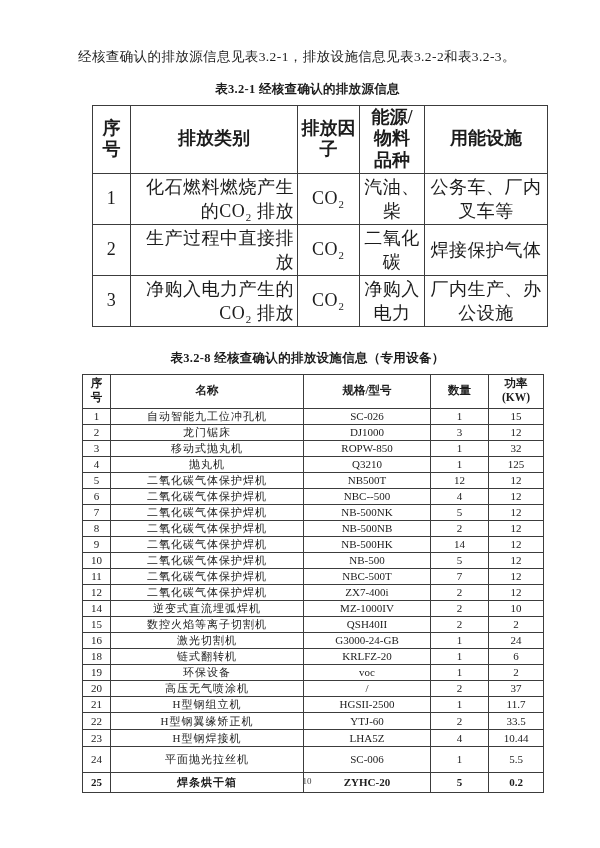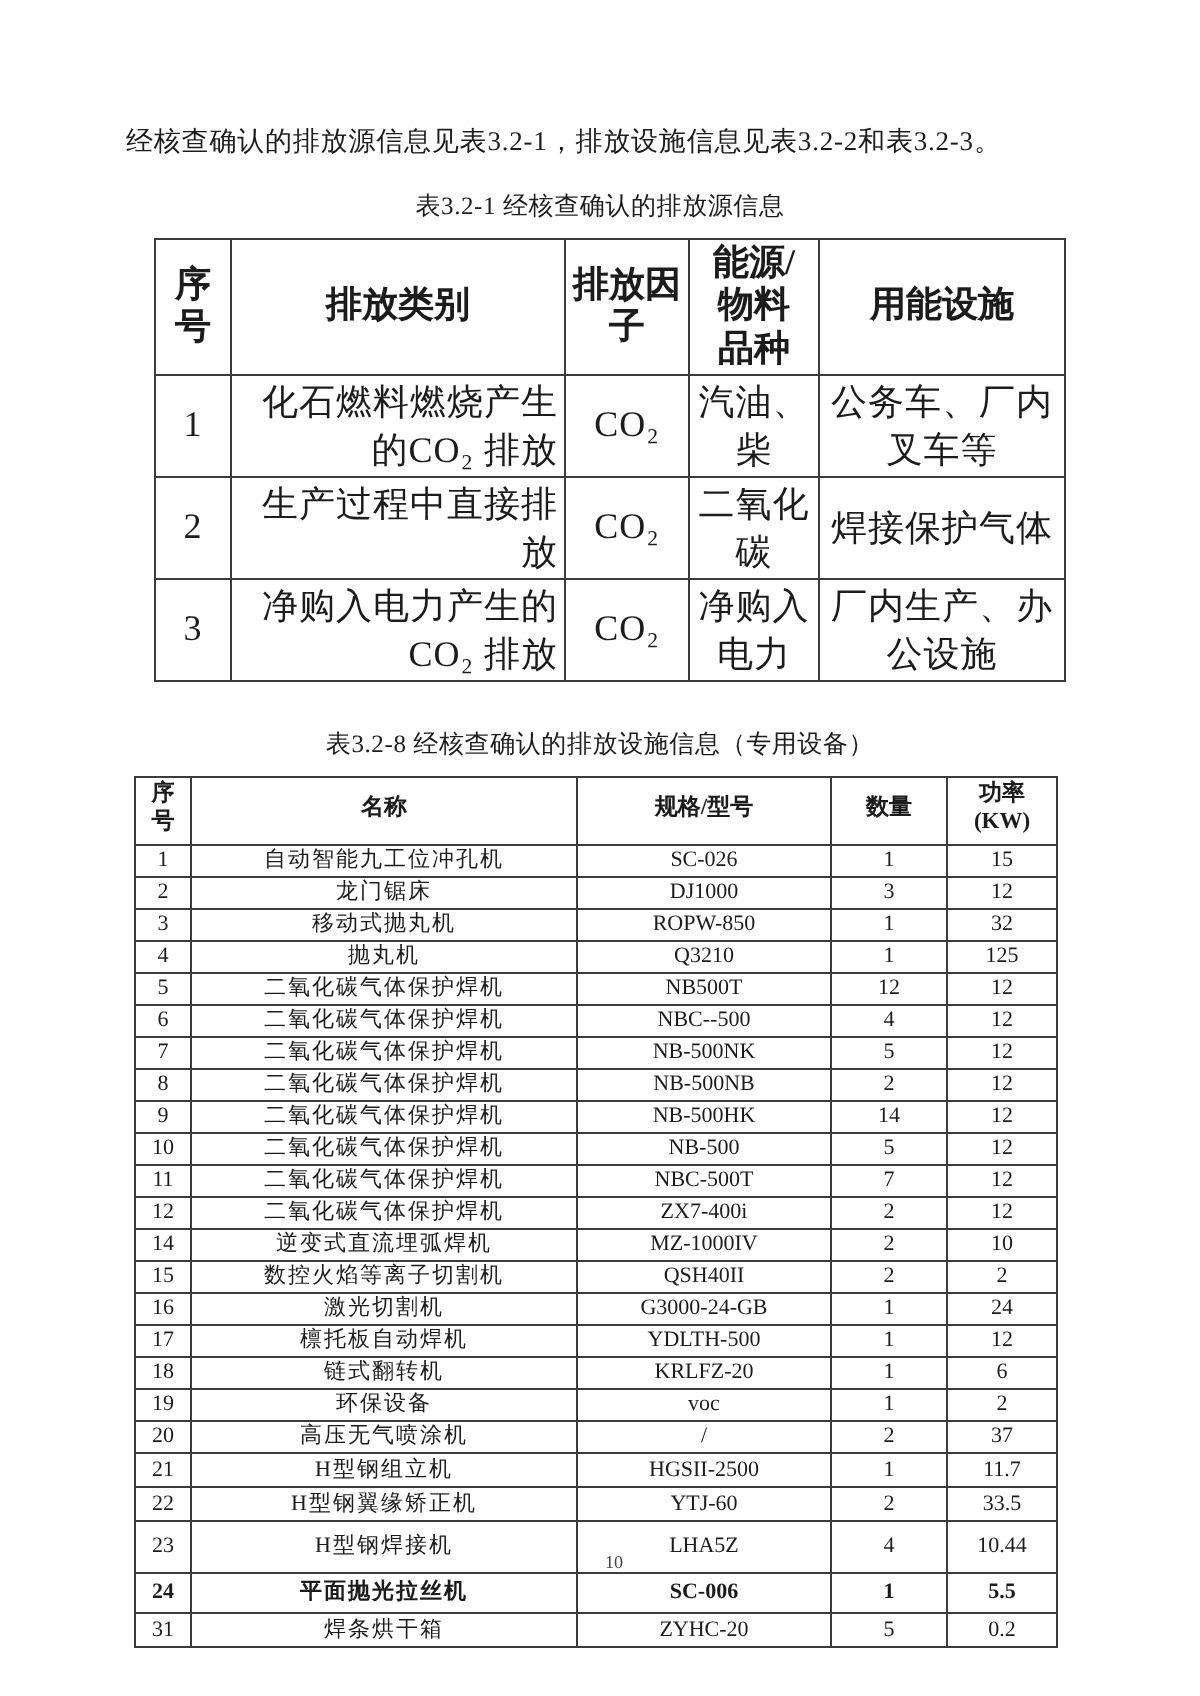--- a/index.html
+++ b/index.html
@@ -9,32 +9,33 @@
   }
   body {
     width: 600px;
     height: 848px;
     font-family: "Liberation Serif", "DejaVu Serif", serif;
     color: #1c1c1c;
     position: relative;
     overflow: hidden;
   }
   .page {
-    padding-top: 63px;
+    padding-top: 49px;
+    margin-left: 15px;
   }
   .intro {
     margin: 0 30px 0 36px;
     font-size: 13.5px;
     line-height: 1.25;
     text-indent: 2em;
     letter-spacing: 0.4px;
   }
   .tbl-title {
     text-align: center;
-    font-weight: normal;
+    font-weight: bold;
     font-size: 12.5px;
     letter-spacing: 0.3px;
   }
   .tbl-title.first { margin-top: 15px; }
   .tbl-title.second { margin-top: 23px; }
 
   table {
     border-collapse: collapse;
     table-layout: fixed;
     margin: 0 auto;
@@ -270,27 +271,20 @@
           <td>2</td>
         </tr>
         <tr>
           <td>16</td>
           <td>激光切割机</td>
           <td>G3000-24-GB</td>
           <td>1</td>
           <td>24</td>
         </tr>
         <tr>
-          <td>17</td>
-          <td>檩托板自动焊机</td>
-          <td>YDLTH-500</td>
-          <td>1</td>
-          <td>12</td>
-        </tr>
-        <tr>
           <td>18</td>
           <td>链式翻转机</td>
           <td>KRLFZ-20</td>
           <td>1</td>
           <td>6</td>
         </tr>
         <tr>
           <td>19</td>
           <td>环保设备</td>
           <td>voc</td>
@@ -326,21 +320,21 @@
           <td>10.44</td>
         </tr>
         <tr>
           <td>24</td>
           <td>平面抛光拉丝机</td>
           <td>SC-006</td>
           <td>1</td>
           <td>5.5</td>
         </tr>
         <tr>
-          <td>31</td>
+          <td>25</td>
           <td>焊条烘干箱</td>
           <td>ZYHC-20</td>
           <td>5</td>
           <td>0.2</td>
         </tr>
       </tbody>
   </table>
 
   <div class="page-number">10</div>
 

